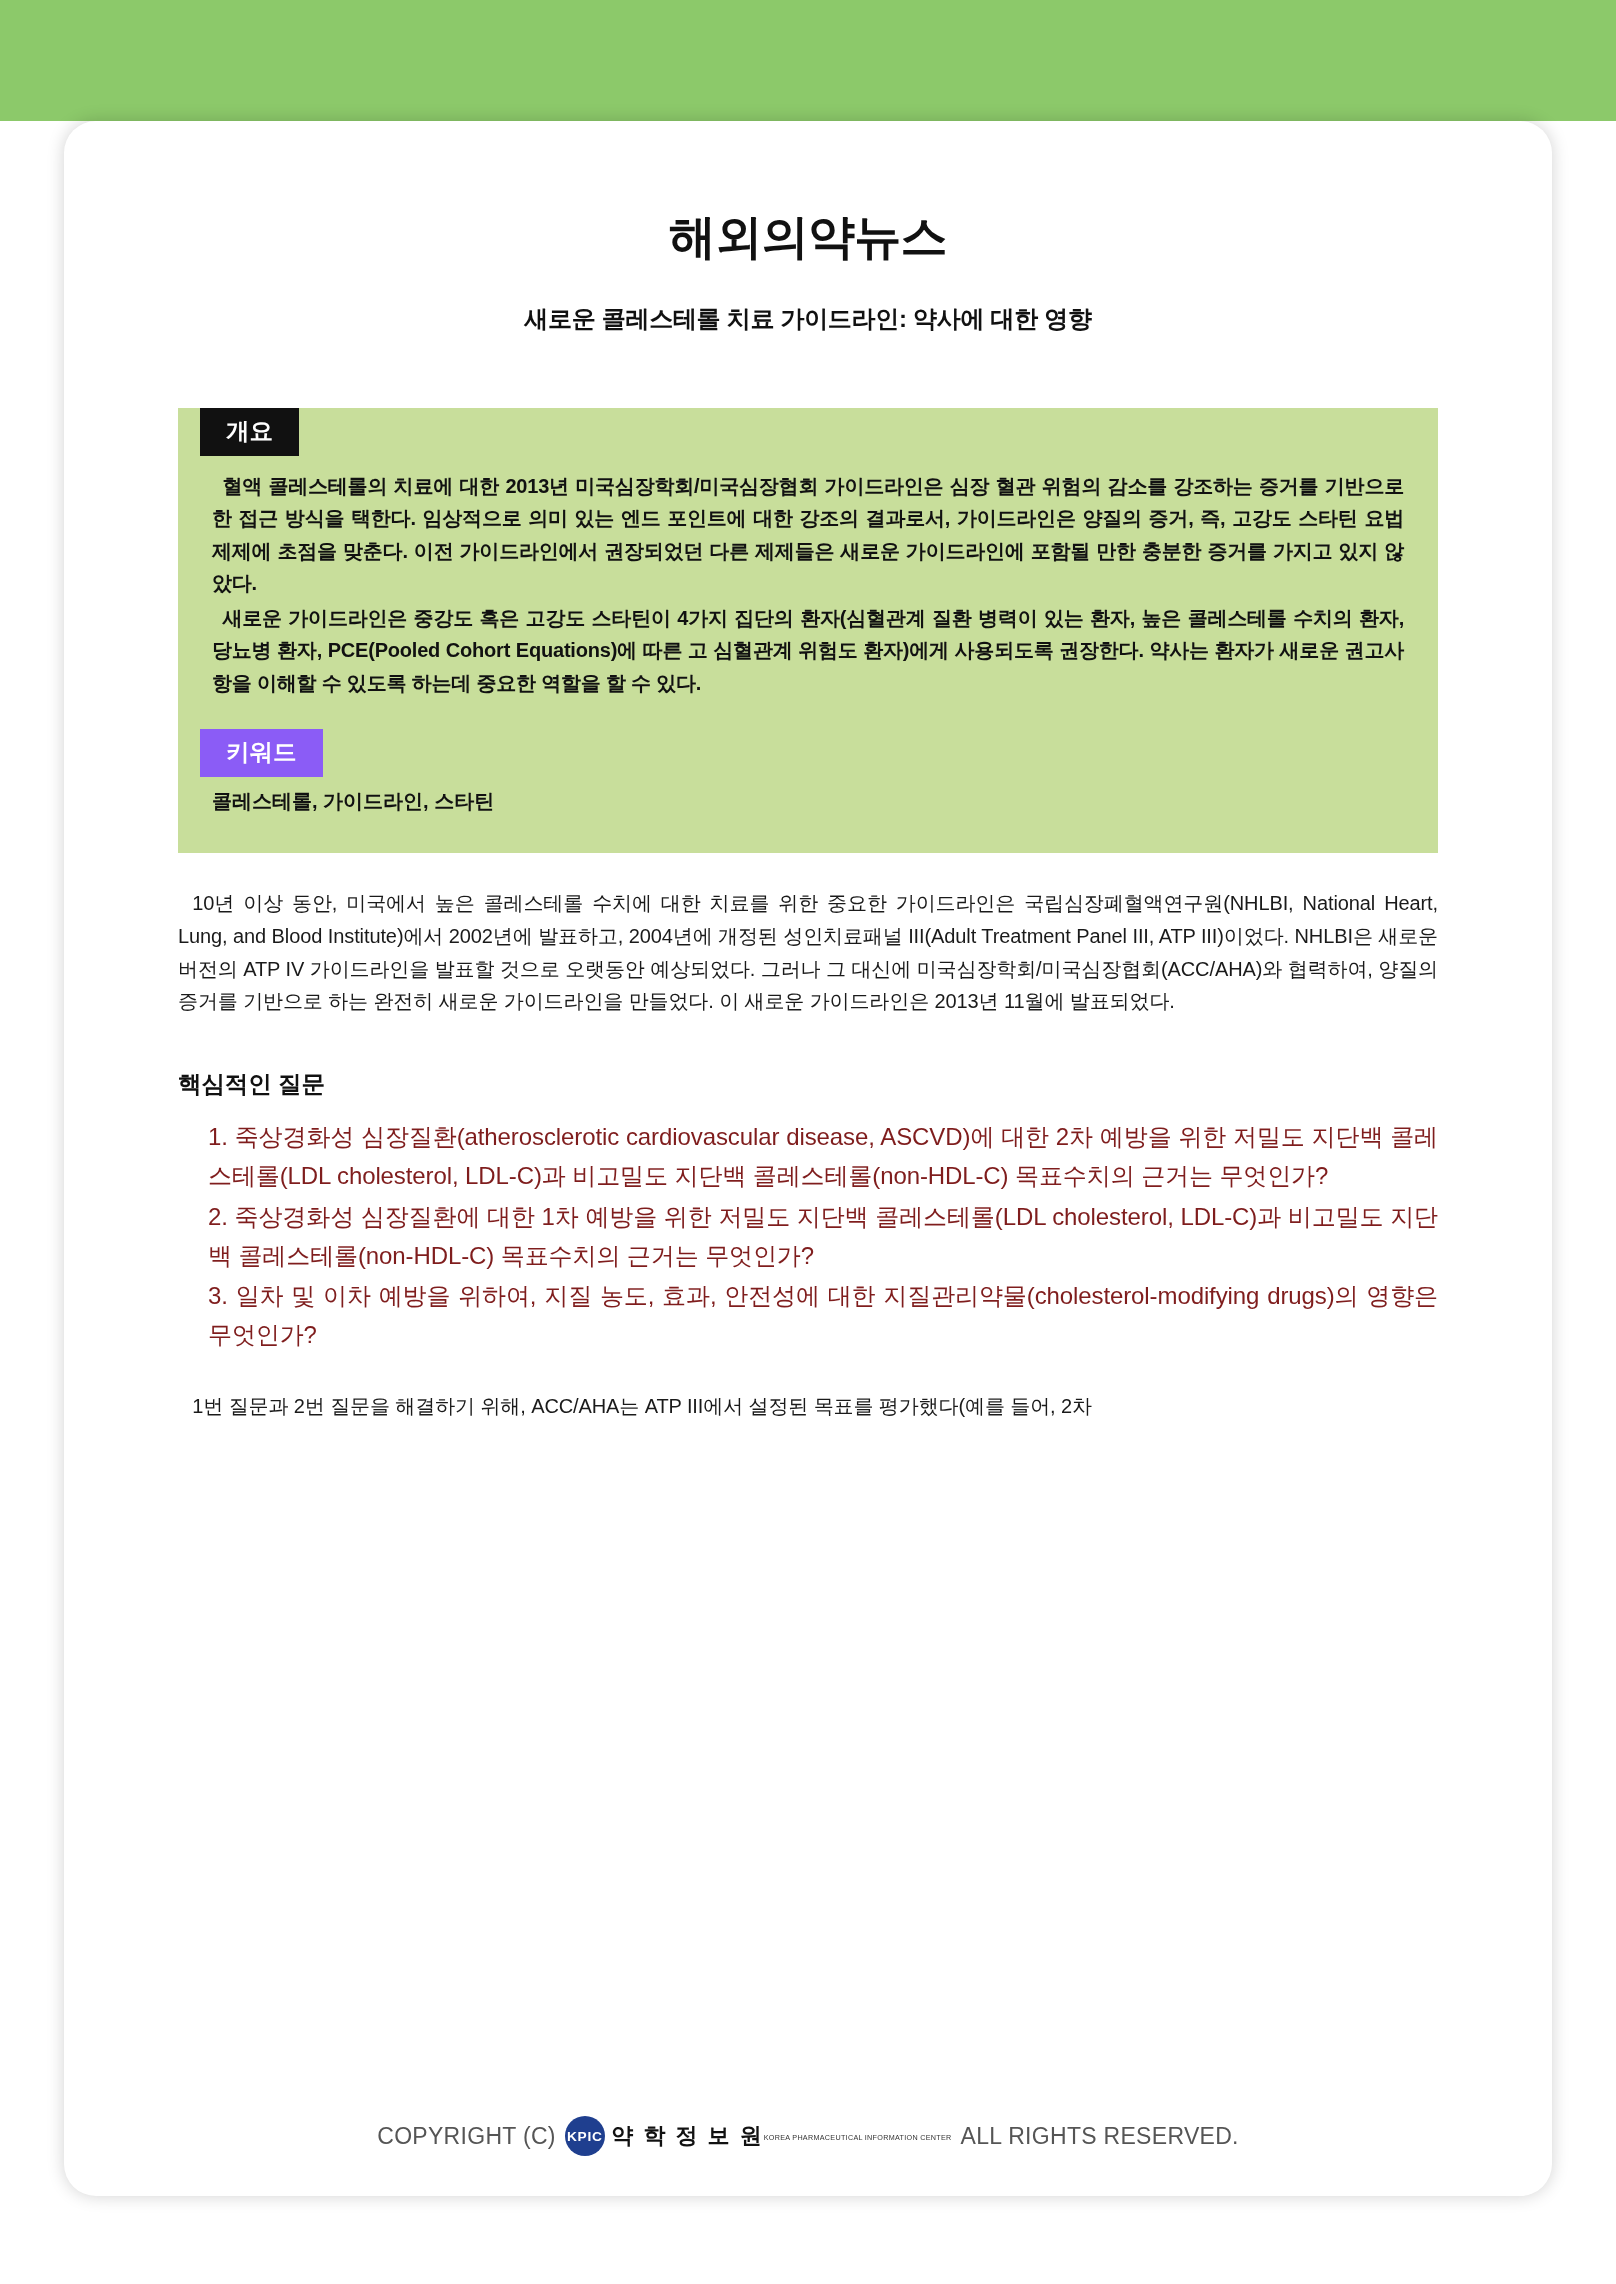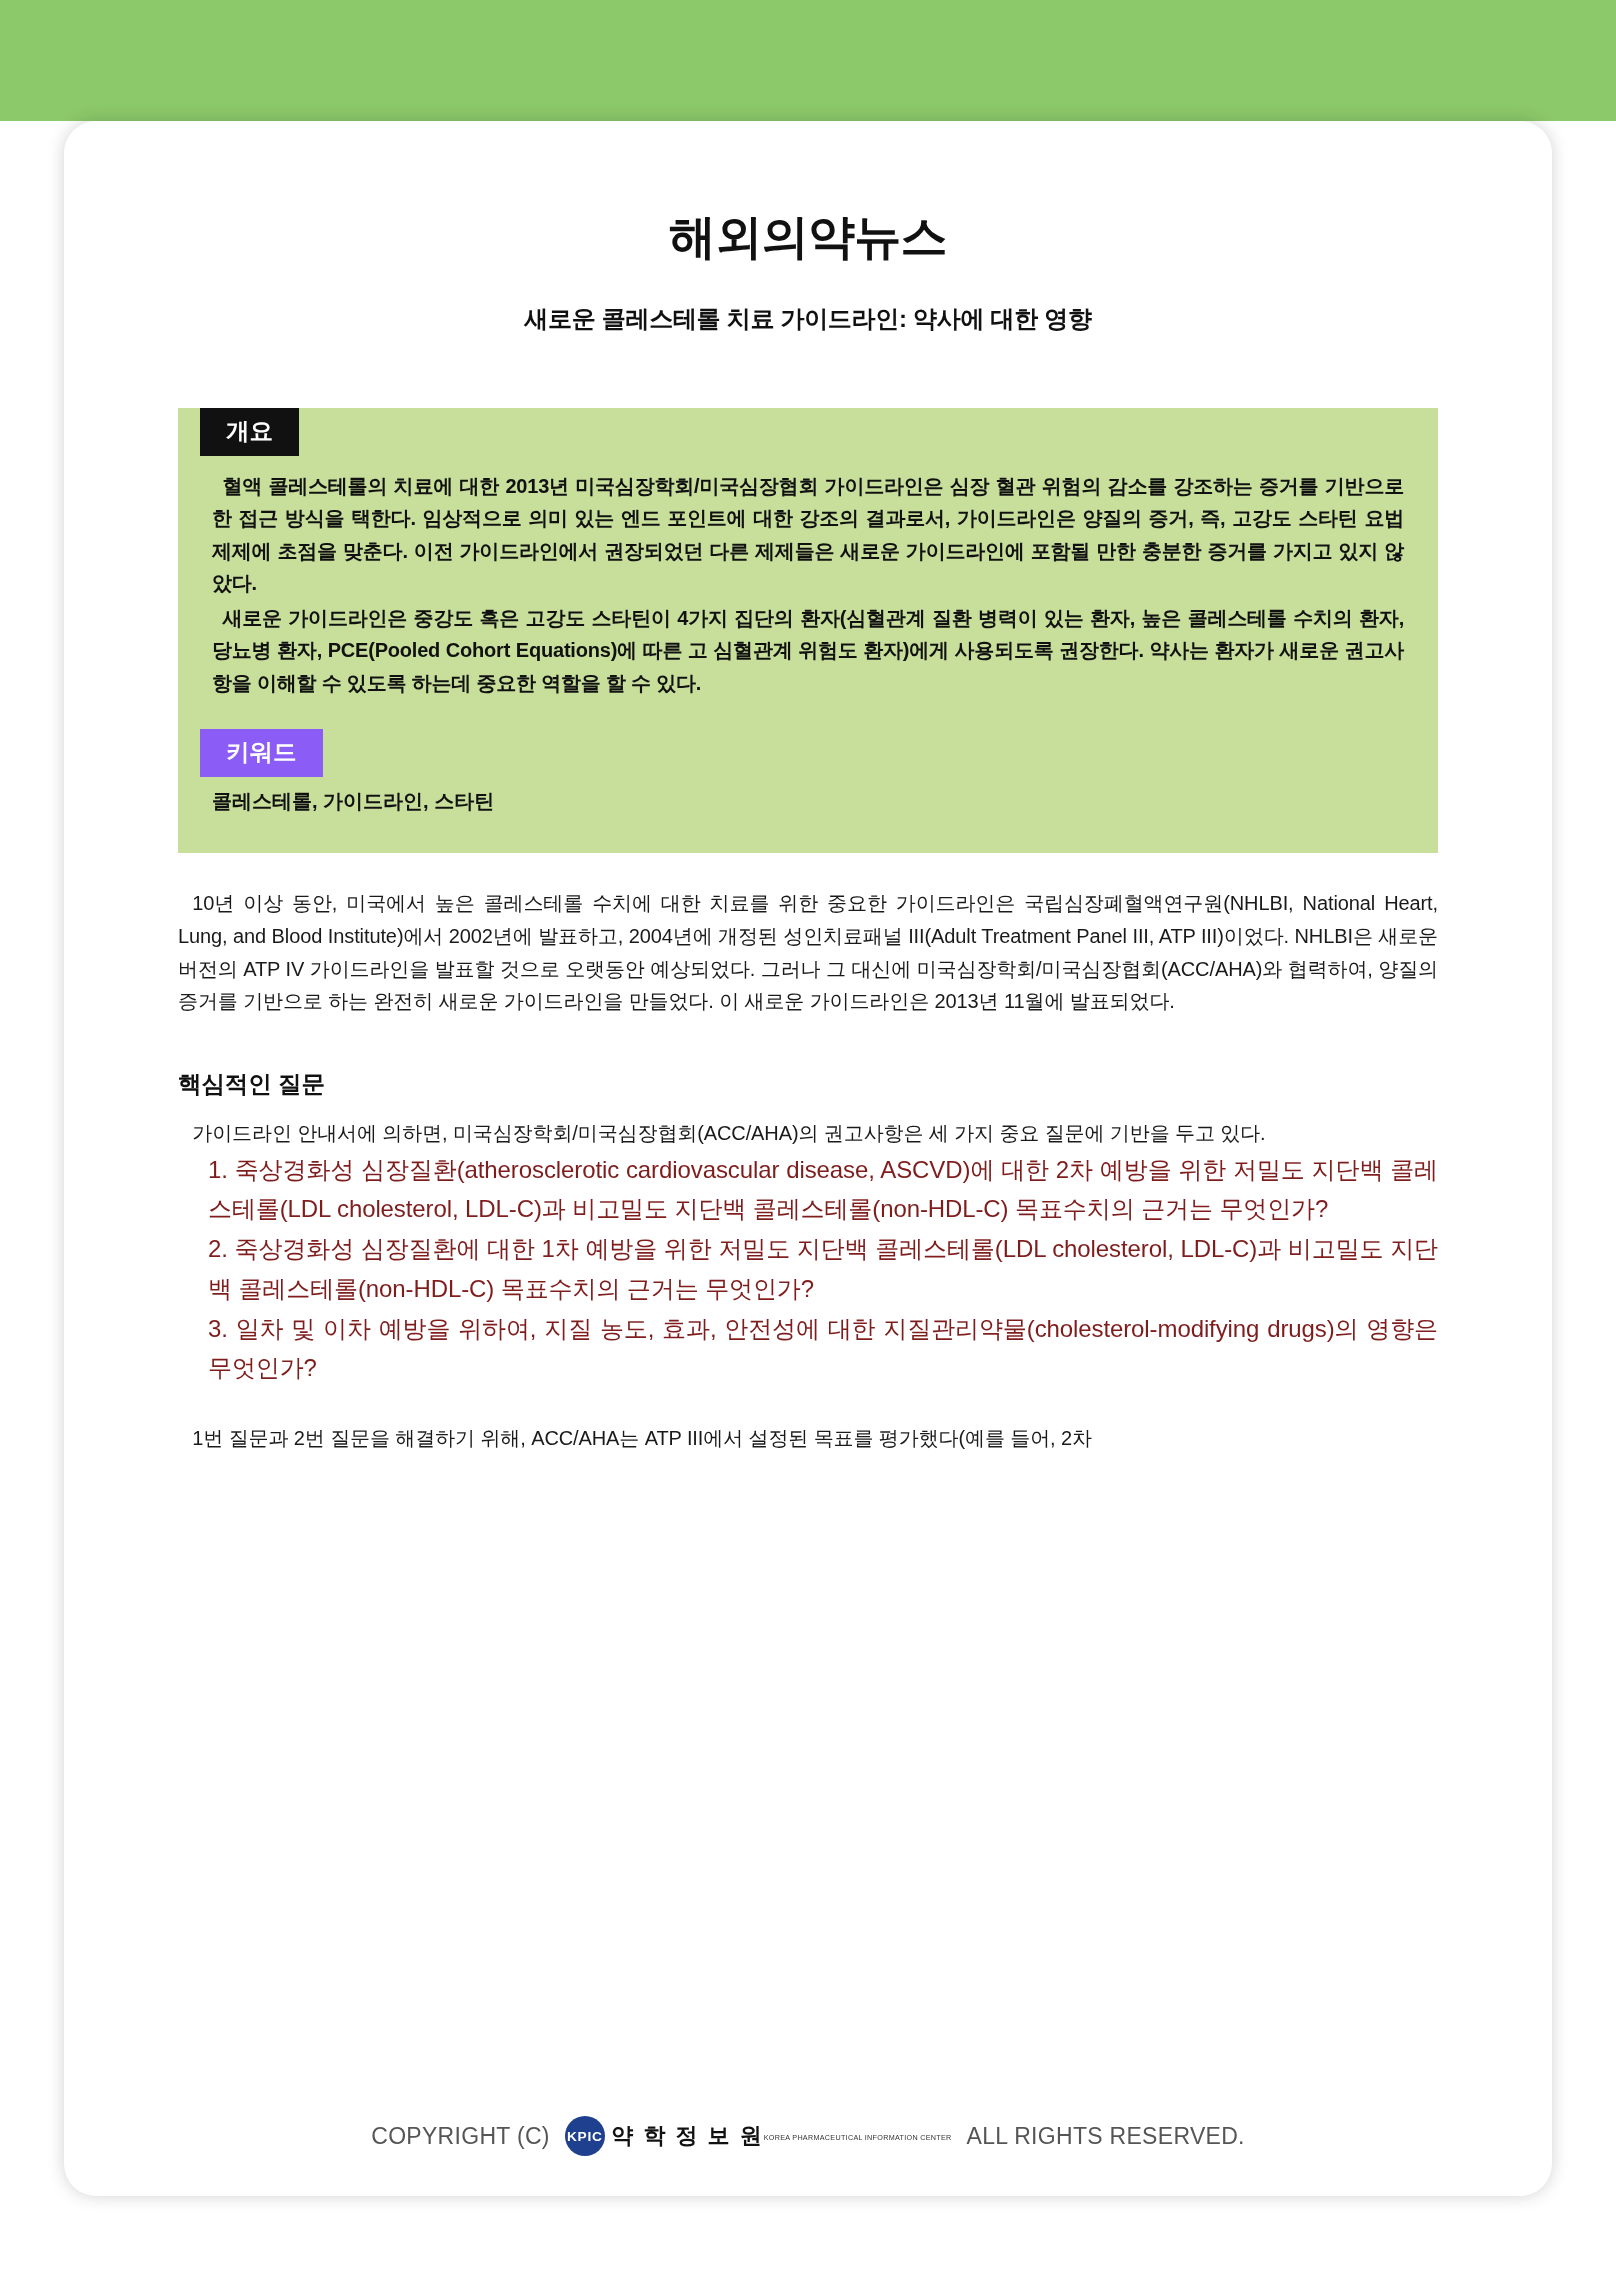--- a/index.html
+++ b/index.html
@@ -151,21 +151,21 @@
   }
   .footer-text {
     font-size: 23px;
     color: #555555;
     letter-spacing: 0.3px;
   }
   .logo-wrap {
     display: flex;
     align-items: center;
     gap: 6.5px;
-    margin: 0 6px;
+    margin: 0 0;
   }
   .logo-mark {
     width: 40px; height: 40px;
     border-radius: 50%;
     background: #1f3f8f;
     display: flex;
     align-items: center;
     justify-content: center;
     color: #ffffff;
     font-size: 13.7px;
@@ -209,21 +209,20 @@
       <div class="keyword-text">콜레스테롤, 가이드라인, 스타틴</div>
     </div>
 
     <div class="block-gap"></div>
 
     <div class="body-text">
       <p class="para">10년 이상 동안, 미국에서 높은 콜레스테롤 수치에 대한 치료를 위한 중요한 가이드라인은 국립심장폐혈액연구원(NHLBI, National Heart, Lung, and Blood Institute)에서 2002년에 발표하고, 2004년에 개정된 성인치료패널 III(Adult Treatment Panel III, ATP III)이었다. NHLBI은 새로운 버전의 ATP IV 가이드라인을 발표할 것으로 오랫동안 예상되었다. 그러나 그 대신에 미국심장학회/미국심장협회(ACC/AHA)와 협력하여, 양질의 증거를 기반으로 하는 완전히 새로운 가이드라인을 만들었다. 이 새로운 가이드라인은 2013년 11월에 발표되었다.</p>
 
       <div class="section-head">핵심적인 질문</div>
 
-      <p class="para">가이드라인 안내서에 의하면, 미국심장학회/미국심장협회(ACC/AHA)의 권고사항은 세 가지 중요 질문에 기반을 두고 있다.</p>
 
       <ul class="q-list">
         <li>1. 죽상경화성 심장질환(atherosclerotic cardiovascular disease, ASCVD)에 대한 2차 예방을 위한 저밀도 지단백 콜레스테롤(LDL cholesterol, LDL-C)과 비고밀도 지단백 콜레스테롤(non-HDL-C) 목표수치의 근거는 무엇인가?</li>
         <li>2. 죽상경화성 심장질환에 대한 1차 예방을 위한 저밀도 지단백 콜레스테롤(LDL cholesterol, LDL-C)과 비고밀도 지단백 콜레스테롤(non-HDL-C) 목표수치의 근거는 무엇인가?</li>
         <li>3. 일차 및 이차 예방을 위하여, 지질 농도, 효과, 안전성에 대한 지질관리약물(cholesterol-modifying drugs)의 영향은 무엇인가?</li>
       </ul>
 
       <div class="block-gap"></div>
 
       <p class="para">1번 질문과 2번 질문을 해결하기 위해, ACC/AHA는 ATP III에서 설정된 목표를 평가했다(예를 들어, 2차</p>

